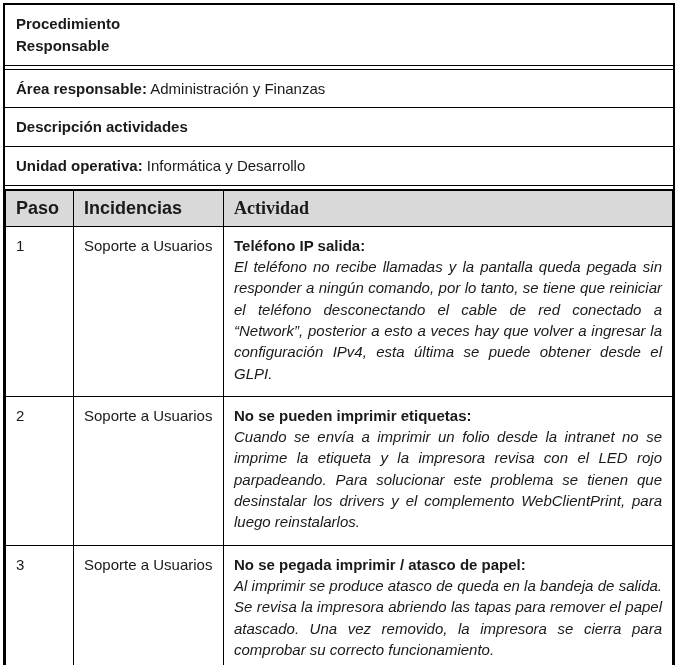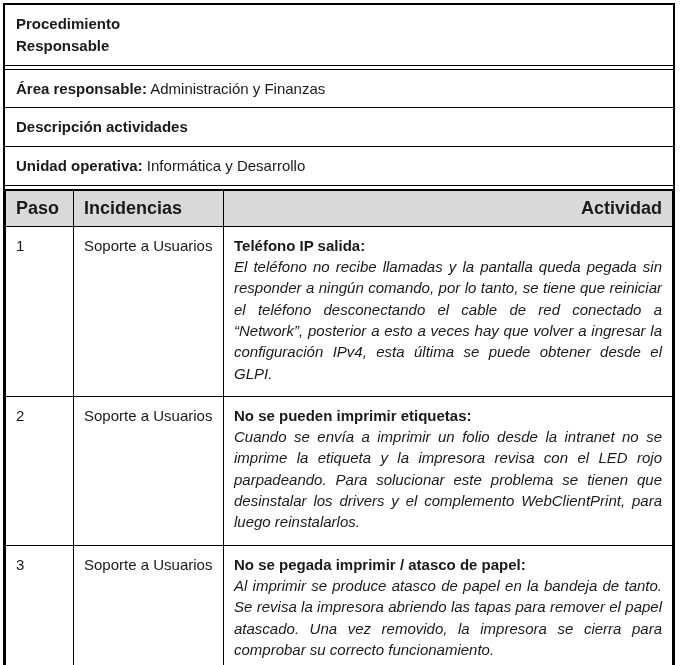--- a/index.html
+++ b/index.html
@@ -36,21 +36,21 @@
     font-size: 15px;
   }
   table.activities th {
     background: #d9d9d9;
     border: 1px solid #000;
     padding: 7px 10px;
     font-size: 18px;
     text-align: left;
     font-weight: bold;
   }
-  table.activities th.center { text-align: right; }
+  table.activities th.center { text-align: left; font-family: Liberation Serif, serif; }
   table.activities td {
     border: 1px solid #000;
     padding: 8px 10px 12px 10px;
     vertical-align: top;
     line-height: 1.42;
   }
   col.col-paso { width: 68px; }
   col.col-resp { width: 150px; }
   .act-title { font-weight: bold; }
   .act-body { text-align: justify; font-style: italic; }
@@ -109,19 +109,19 @@
         <td>
           <div class="act-title">No se pueden imprimir etiquetas:</div>
           <div class="act-body">Cuando se envía a imprimir un folio desde la intranet no se imprime la etiqueta y la impresora revisa con el LED rojo parpadeando. Para solucionar este problema se tienen que desinstalar los drivers y el complemento WebClientPrint, para luego reinstalarlos.</div>
         </td>
       </tr>
       <tr>
         <td>3</td>
         <td>Soporte a Usuarios</td>
         <td>
           <div class="act-title">No se pegada imprimir / atasco de papel:</div>
-          <div class="act-body">Al imprimir se produce atasco de papel en la bandeja de tanto. Se revisa la impresora abriendo las tapas para remover el papel atascado. Una vez removido, la impresora se cierra para comprobar su correcto funcionamiento.</div>
+          <div class="act-body">Al imprimir se produce atasco de queda en la bandeja de salida. Se revisa la impresora abriendo las tapas para remover el papel atascado. Una vez removido, la impresora se cierra para comprobar su correcto funcionamiento.</div>
         </td>
       </tr>
     </tbody>
   </table>
 
 </div>
 
 </body></html>

